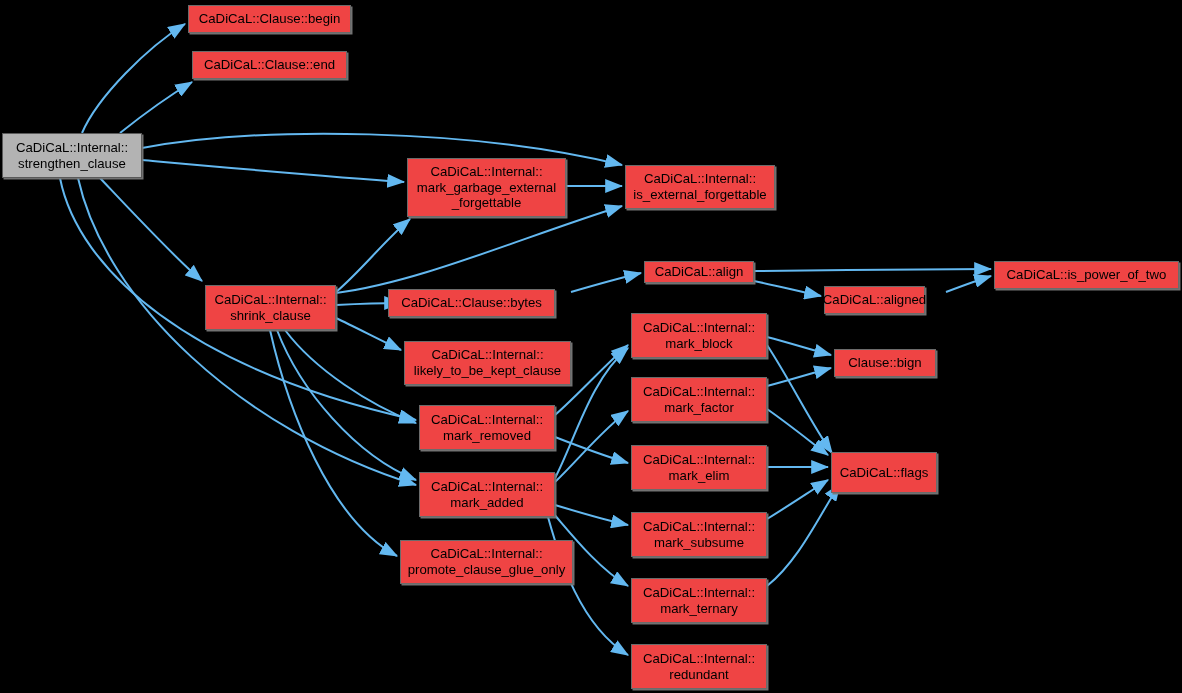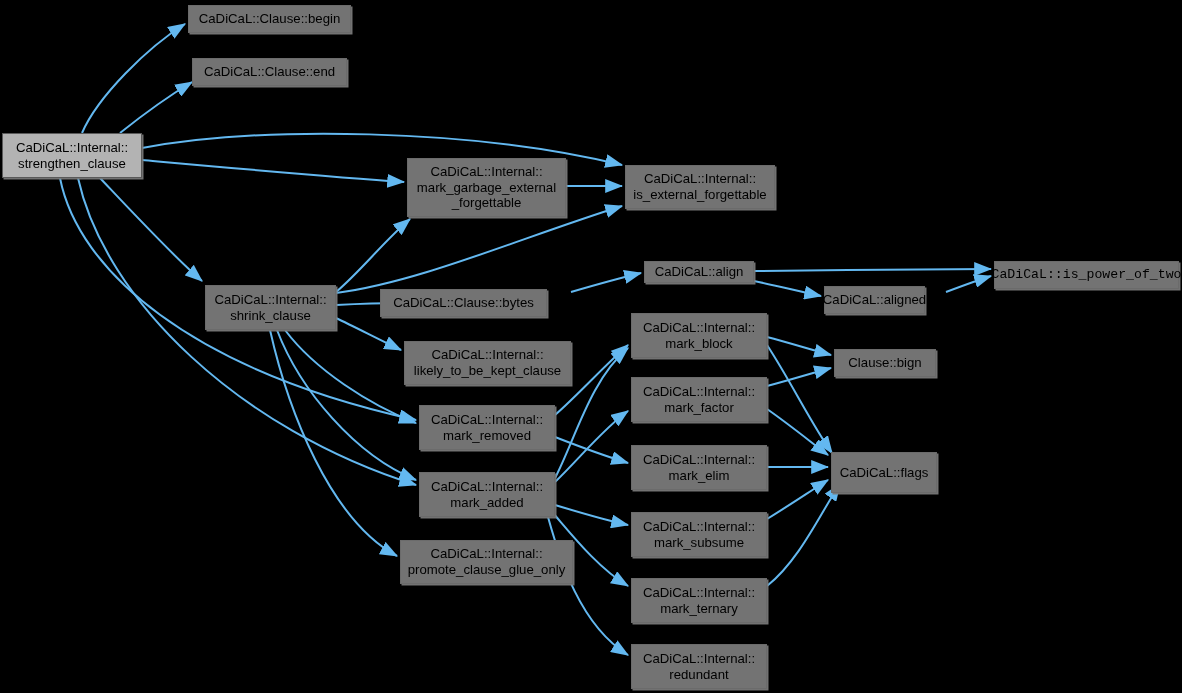--- a/index.html
+++ b/index.html
@@ -19,21 +19,21 @@
     position: absolute;
     left: 0;
     top: 0;
     width: 1182px;
     height: 693px;
   }
   .node {
     position: absolute;
     box-sizing: border-box;
     border: 1px solid #6b6b6b;
-    background: #737373;
+    background: #ef4444;
     color: #000000;
     display: flex;
     align-items: center;
     justify-content: center;
     text-align: center;
     font-size: 13.2px;
     line-height: 15.6px;
     letter-spacing: 0px;
     white-space: pre-line;
     box-shadow: 1.5px 1.5px 0 0 rgba(120,120,120,0.95);
@@ -91,34 +91,34 @@
         <path d="M 767,409 C 790,425 812,443 828,455" fill="none" stroke="#63b8f0" stroke-width="2" marker-end="url(#arrow)"></path>
         <path d="M 767,467 C 790,467 810,467 828,467" fill="none" stroke="#63b8f0" stroke-width="2" marker-end="url(#arrow)"></path>
         <path d="M 767,519 C 790,505 812,490 828,480" fill="none" stroke="#63b8f0" stroke-width="2" marker-end="url(#arrow)"></path>
         <path d="M 767,586 C 800,560 822,510 840,484" fill="none" stroke="#63b8f0" stroke-width="2" marker-end="url(#arrow)"></path>
       </g>
   </svg>
   <div id="nodes">
       <div class="node root" style="left: 2px; top: 133px; width: 140px; height: 45px;"><span class="lbl">CaDiCaL::Internal::
 strengthen_clause</span></div>
       <div class="node" style="left: 188px; top: 5px; width: 163px; height: 28px;"><span class="lbl">CaDiCaL::Clause::begin</span></div>
-      <div class="node" style="left: 192px; top: 58px; width: 155px; height: 28px;"><span class="lbl">CaDiCaL::Clause::end</span></div>
+      <div class="node" style="left: 192px; top: 51px; width: 155px; height: 28px;"><span class="lbl">CaDiCaL::Clause::end</span></div>
       <div class="node" style="left: 407px; top: 158px; width: 159px; height: 59px;"><span class="lbl">CaDiCaL::Internal::
 mark_garbage_external
 _forgettable</span></div>
       <div class="node" style="left: 625px; top: 165px; width: 150px; height: 44px;"><span class="lbl">CaDiCaL::Internal::
 is_external_forgettable</span></div>
       <div class="node" style="left: 205px; top: 285px; width: 131px; height: 45px;"><span class="lbl">CaDiCaL::Internal::
 shrink_clause</span></div>
-      <div class="node" style="left: 380px; top: 289px; width: 167px; height: 28px;"><span class="lbl">CaDiCaL::Clause::bytes</span></div>
+      <div class="node" style="left: 388px; top: 289px; width: 167px; height: 28px;"><span class="lbl">CaDiCaL::Clause::bytes</span></div>
       <div class="node" style="left: 404px; top: 341px; width: 167px; height: 44px;"><span class="lbl">CaDiCaL::Internal::
 likely_to_be_kept_clause</span></div>
       <div class="node" style="left: 644px; top: 261px; width: 110px; height: 22px;"><span class="lbl">CaDiCaL::align</span></div>
       <div class="node" style="left: 824px; top: 286px; width: 101px; height: 28px;"><span class="lbl">CaDiCaL::aligned</span></div>
-      <div class="node" style="left: 994px; top: 261px; width: 185px; height: 28px; font-family: Liberation Mono, monospace;"><span class="lbl">CaDiCaL::is_power_of_two</span></div>
+      <div class="node" style="left: 994px; top: 261px; width: 185px; height: 28px;"><span class="lbl">CaDiCaL::is_power_of_two</span></div>
       <div class="node" style="left: 631px; top: 313px; width: 136px; height: 45px;"><span class="lbl">CaDiCaL::Internal::
 mark_block</span></div>
       <div class="node" style="left: 834px; top: 349px; width: 102px; height: 28px;"><span class="lbl">Clause::bign</span></div>
       <div class="node" style="left: 631px; top: 377px; width: 136px; height: 45px;"><span class="lbl">CaDiCaL::Internal::
 mark_factor</span></div>
       <div class="node" style="left: 831px; top: 452px; width: 106px; height: 41px;"><span class="lbl">CaDiCaL::flags</span></div>
       <div class="node" style="left: 631px; top: 445px; width: 136px; height: 45px;"><span class="lbl">CaDiCaL::Internal::
 mark_elim</span></div>
       <div class="node" style="left: 419px; top: 405px; width: 136px; height: 45px;"><span class="lbl">CaDiCaL::Internal::
 mark_removed</span></div>

